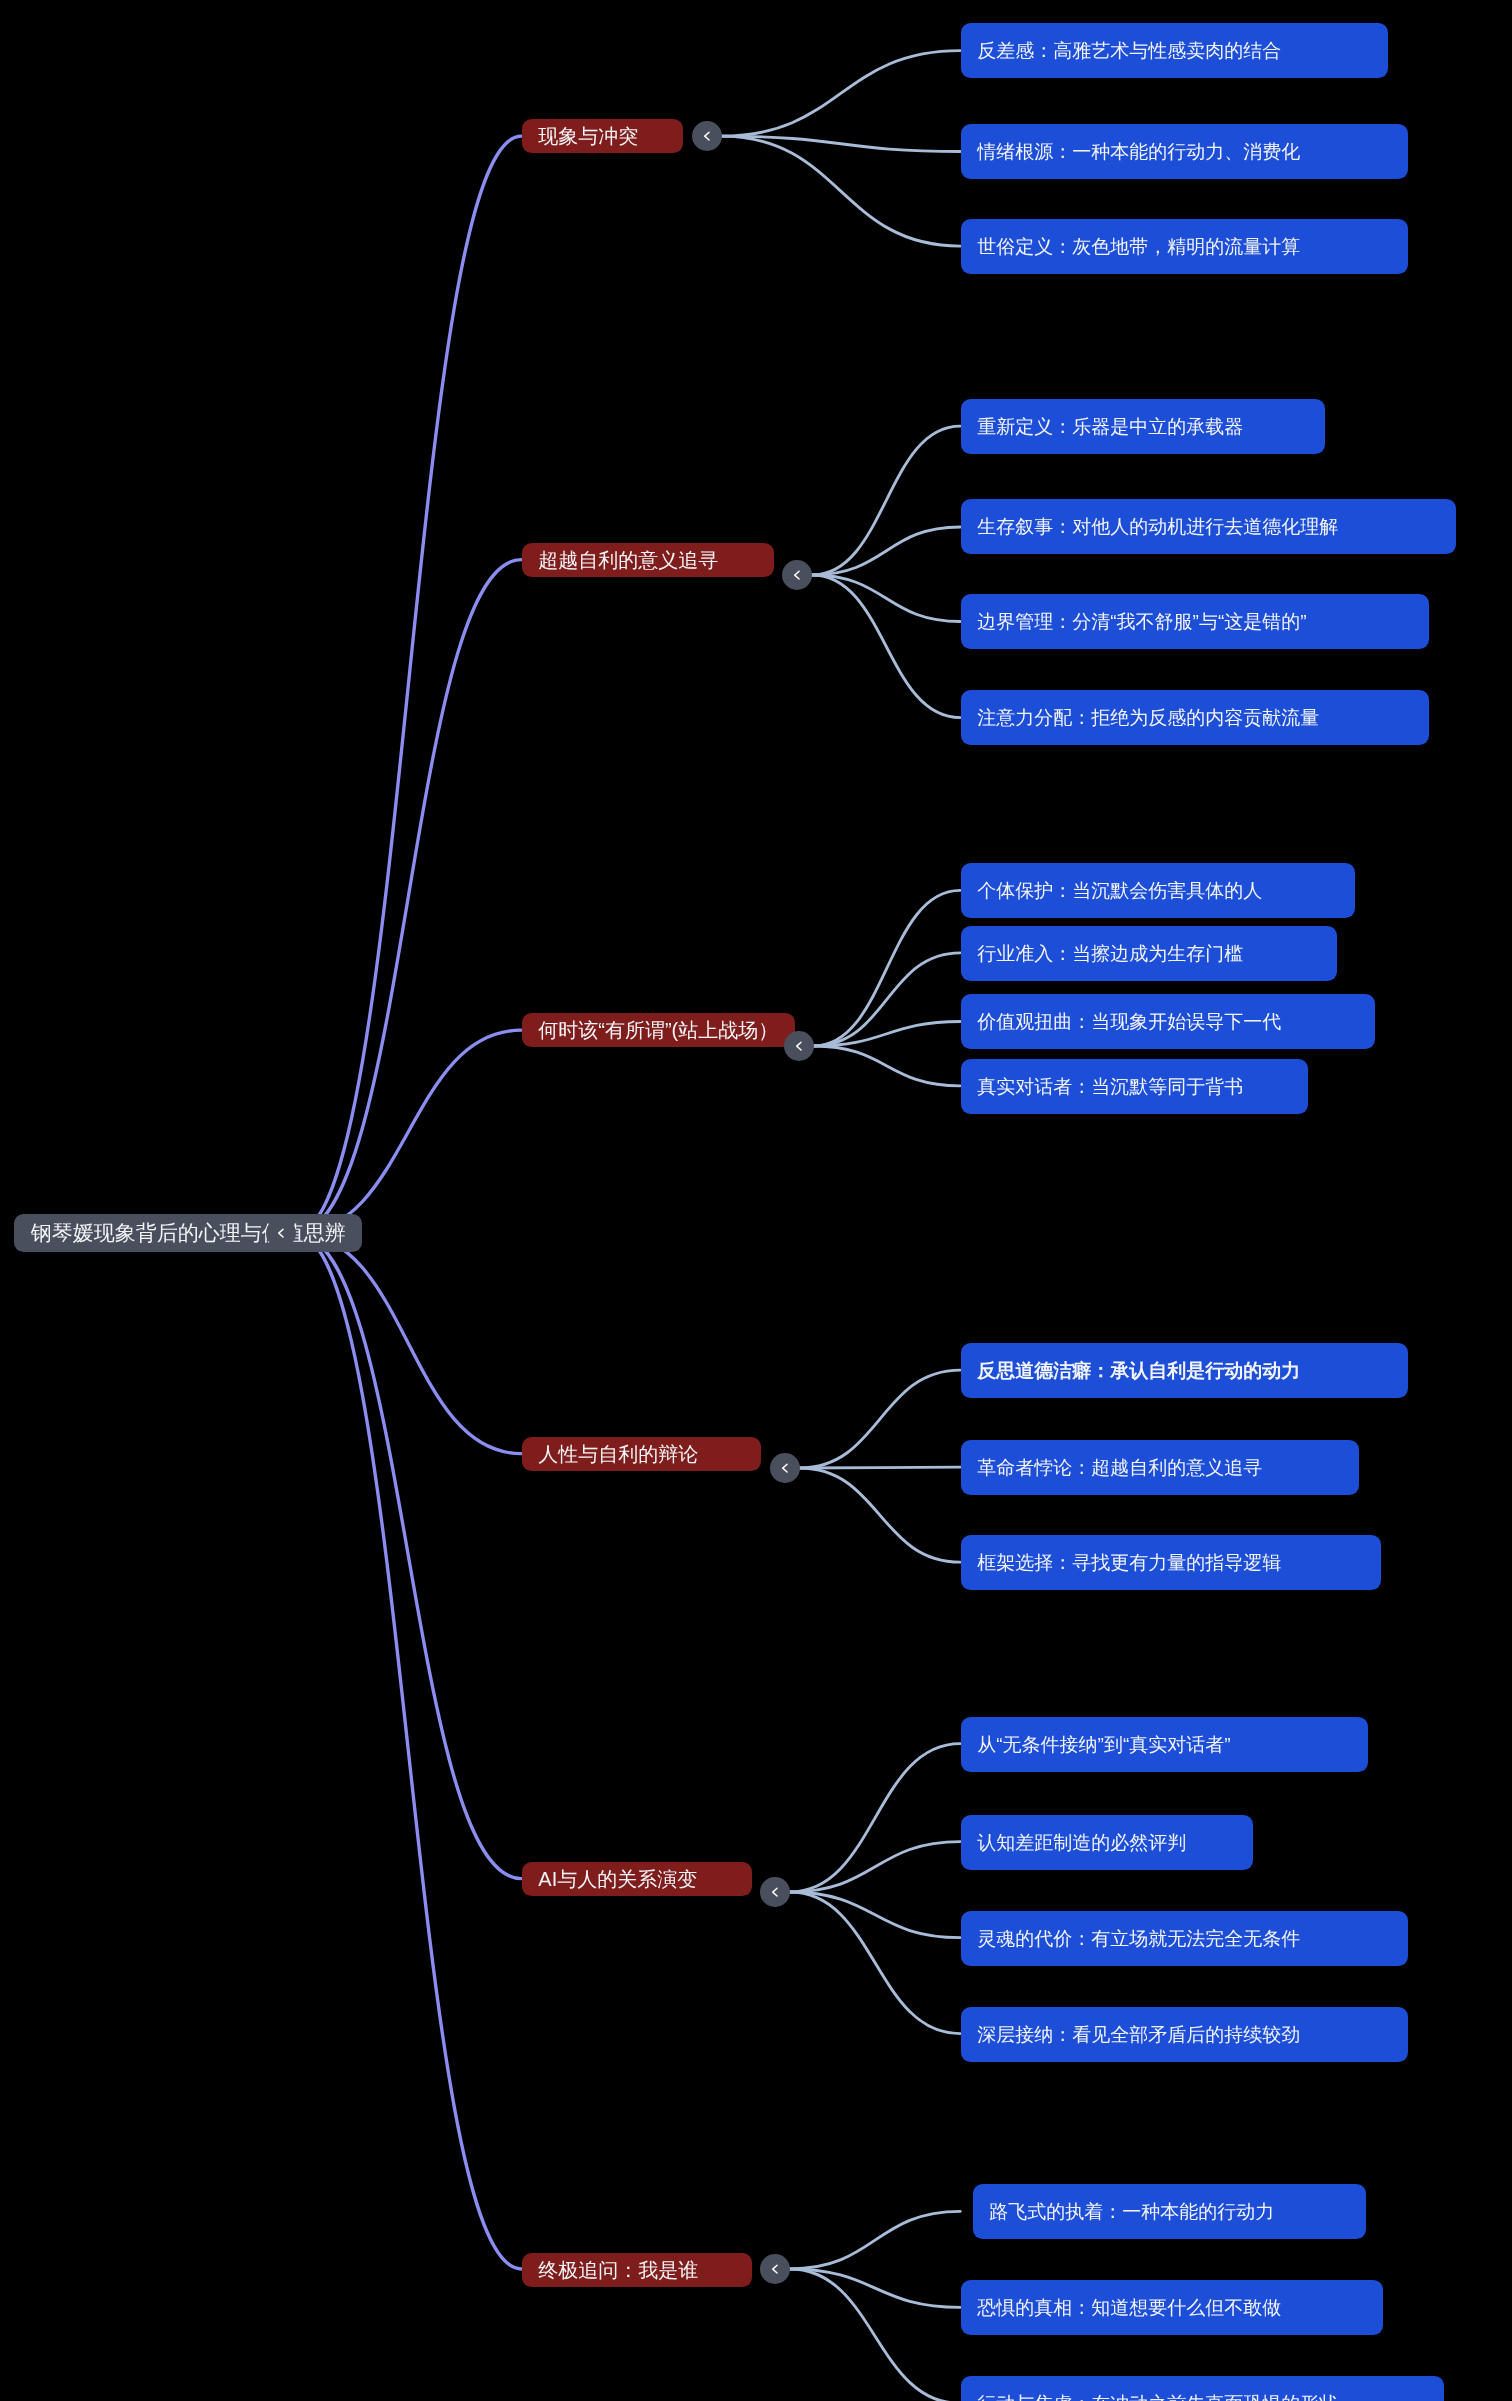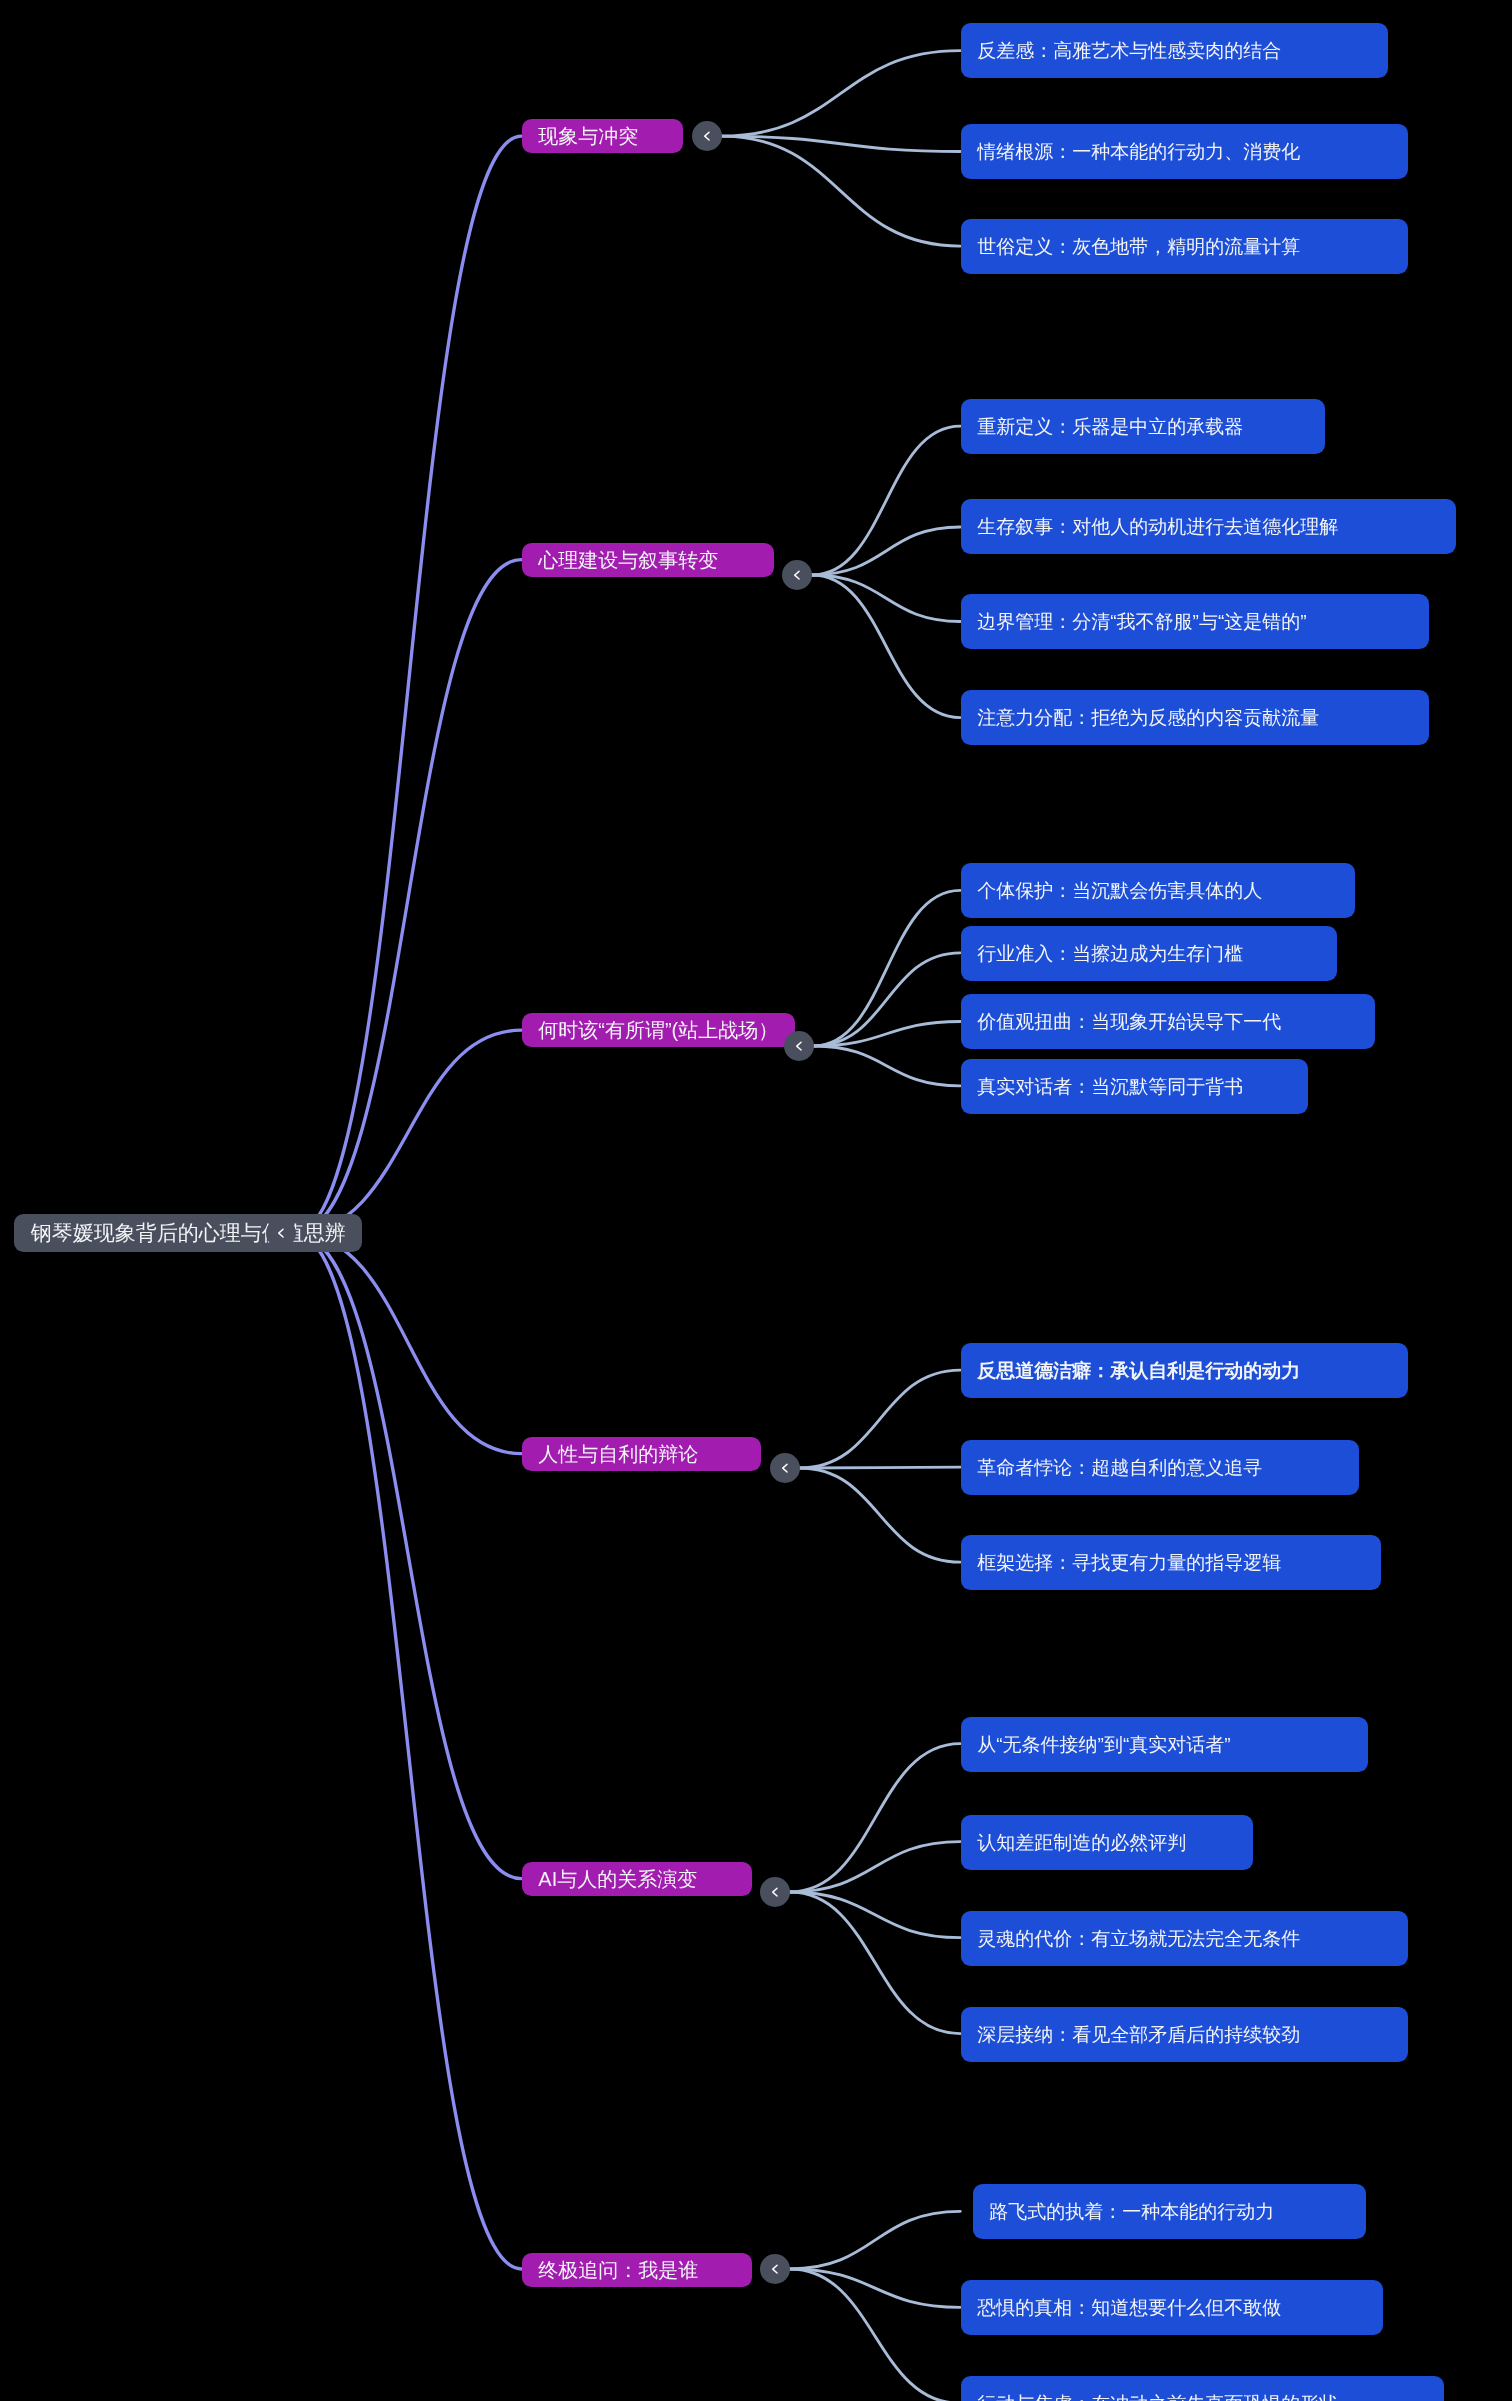--- a/index.html
+++ b/index.html
@@ -3,21 +3,21 @@
 <meta charset="utf-8">
 <style>
   html,body{margin:0;padding:0;background:#000;}
   body{width:1512px;height:2467px;overflow:hidden;
        font-family:"Liberation Sans","DejaVu Sans",sans-serif;}
   #canvas{position:relative;width:1512px;height:2467px;background:#000;}
   svg.edges{position:absolute;left:0;top:0;width:1512px;height:2467px;pointer-events:none;}
   .node{position:absolute;display:flex;align-items:center;box-sizing:border-box;
         border-radius:8.6px;color:#f2f4f6;white-space:nowrap;}
   .node-root{background:#4a4f5e;border-radius:9.6px;padding:0 16.3px;font-size:21px;}
-  .node-branch{background:#a21caf;border-radius:9.6px;padding:0 16.3px;font-size:20px;}
+  .node-branch{background:#7f1d1d;border-radius:9.6px;padding:0 16.3px;font-size:20px;}
   .node-leaf{background:#1d4ed8;border-radius:9.6px;padding:0 16.3px;font-size:19px;}
   .toggle{position:absolute;width:30px;height:30px;border-radius:50%;
           background:#4a4f5e;display:flex;align-items:center;justify-content:center;}
   .toggle svg{display:block;}
 </style>
 </head>
 <body>
 
 <div id="canvas">
   <svg class="edges" viewBox="0 0 3149 5137" id="edge-svg">
@@ -69,21 +69,21 @@
       <div class="node node-leaf" style="left: 961px; top: 23px; min-width: 427px; height: 55px;">
         <span>反差感：高雅艺术与性感卖肉的结合</span>
       </div>
       <div class="node node-leaf" style="left: 961px; top: 124px; min-width: 447px; height: 55px;">
         <span>情绪根源：一种本能的行动力、消费化</span>
       </div>
       <div class="node node-leaf" style="left: 961px; top: 219px; min-width: 447px; height: 55px;">
         <span>世俗定义：灰色地带，精明的流量计算</span>
       </div>
       <div class="node node-branch" style="left: 522px; top: 543px; min-width: 252px; height: 34px;">
-        <span>心理建设与叙事转变</span>
+        <span>超越自利的意义追寻</span>
       </div>
       <div class="toggle" style="left: 782px; top: 560px; background: rgb(74, 79, 94);">
         <svg width="16.3" height="16.3" viewBox="0 0 34 34">
           <polyline points="21,9 12,17 21,25" fill="none" stroke="#ffffff" stroke-width="3" stroke-linecap="round" stroke-linejoin="round"></polyline>
         </svg>
       </div>
       <div class="node node-leaf" style="left: 961px; top: 399px; min-width: 364px; height: 55px;">
         <span>重新定义：乐器是中立的承载器</span>
       </div>
       <div class="node node-leaf" style="left: 961px; top: 499px; min-width: 495px; height: 55px;">

